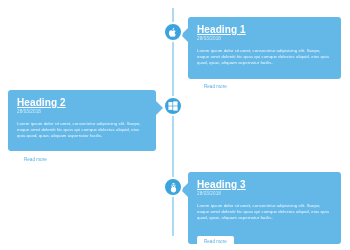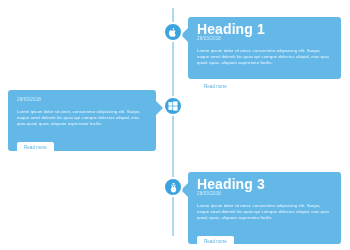--- a/index.html
+++ b/index.html
@@ -64,25 +64,26 @@
     top: 11px;
     width: 0;
     height: 0;
     border-top: 7px solid transparent;
     border-bottom: 7px solid transparent;
     border-left: 7px solid #63b8e8;
   }
 
   .card-heading {
     color: #ffffff;
-    font-size: 14px;
+    font-size: 10px;
     font-weight: bold;
     line-height: 11px;
     margin: 0 0 1px 0;
     letter-spacing: 0.1px;
+    text-decoration: underline;
   }
   .card-date {
     color: #d3ecfa;
     font-size: 4.6px;
     line-height: 6px;
     margin: 0 0 6px 0;
     letter-spacing: 0.1px;
   }
   .card-body {
     color: #f0f9fe;
@@ -140,20 +141,21 @@
   <div class="marker" id="marker-1">
     <span>
       <svg width="10" height="11" viewBox="0 0 24 26" fill="#ffffff">
         <path d="M16.2 13.6c0-2.6 2.1-3.9 2.2-3.9-1.2-1.8-3.1-2-3.8-2-1.6-.2-3.1.9-3.9.9-.8 0-2.1-.9-3.4-.9-1.8 0-3.4 1-4.3 2.6-1.8 3.2-.5 7.9 1.3 10.5.9 1.3 1.9 2.7 3.2 2.6 1.3-.05 1.8-.83 3.4-.83 1.6 0 2 .83 3.4.8 1.4-.02 2.3-1.3 3.2-2.6.6-.9 1-1.8 1.3-2.8-.03-.01-2.6-1-2.6-3.9z"></path>
         <path d="M13.9 4.9c.7-.85 1.2-2 1.05-3.2-1.02.04-2.25.68-2.98 1.53-.65.75-1.23 1.95-1.07 3.1 1.14.09 2.3-.58 3-1.43z"></path>
       </svg>
     </span>
   </div>
 
   <div class="card card-left" id="card-2">
+    <div class="card-heading">Heading 2</div>
     <div class="card-date">28/03/2018</div>
     <div class="card-body">Lorem ipsum dolor sit amet, consectetur adipisicing elit. Saepe, eaque amet deleniti hic quas qui cumque delectus aliquid, eius quia quod, quae, aliquam aspernatur facilis.</div>
     <button class="read-more">Read more</button>
   </div>
 
   <div class="marker" id="marker-2">
     <span>
       <svg width="10" height="10" viewBox="0 0 24 24" fill="#ffffff">
         <rect x="1" y="2.6" width="9.6" height="8.6"></rect>
         <rect x="12.4" y="1" width="10.6" height="10.2"></rect>

